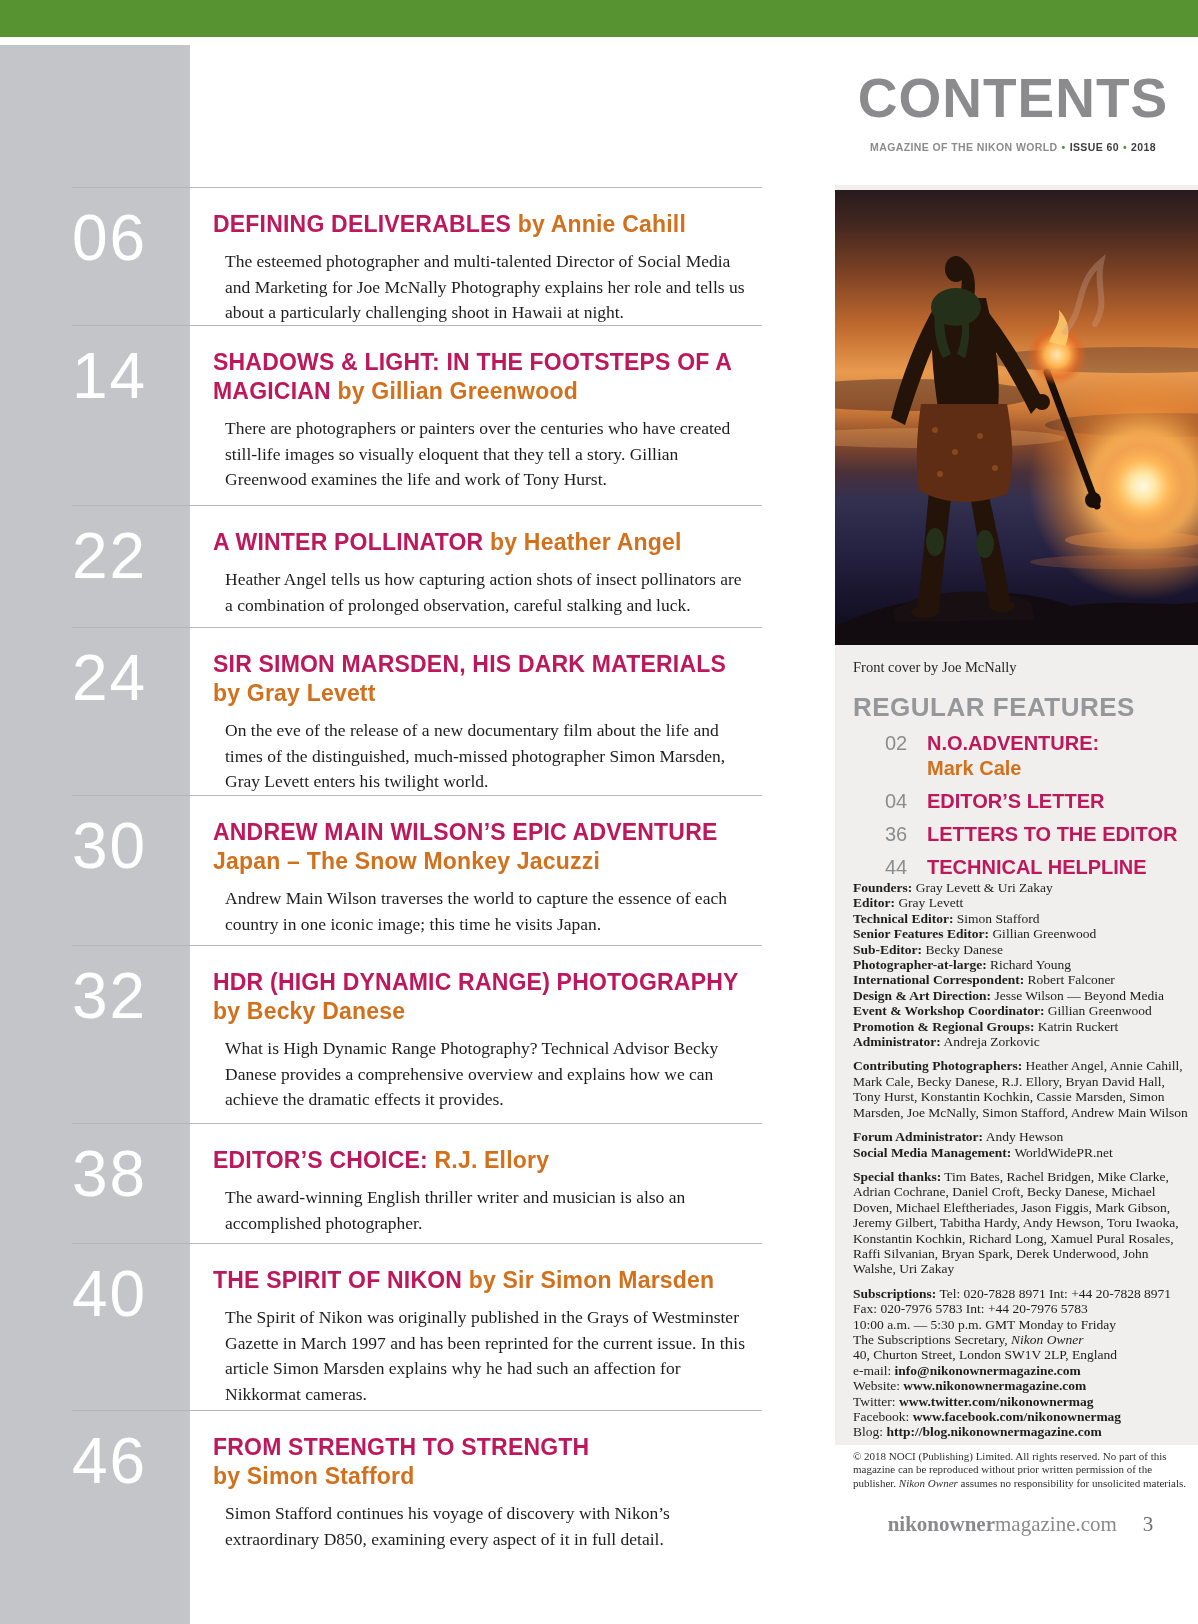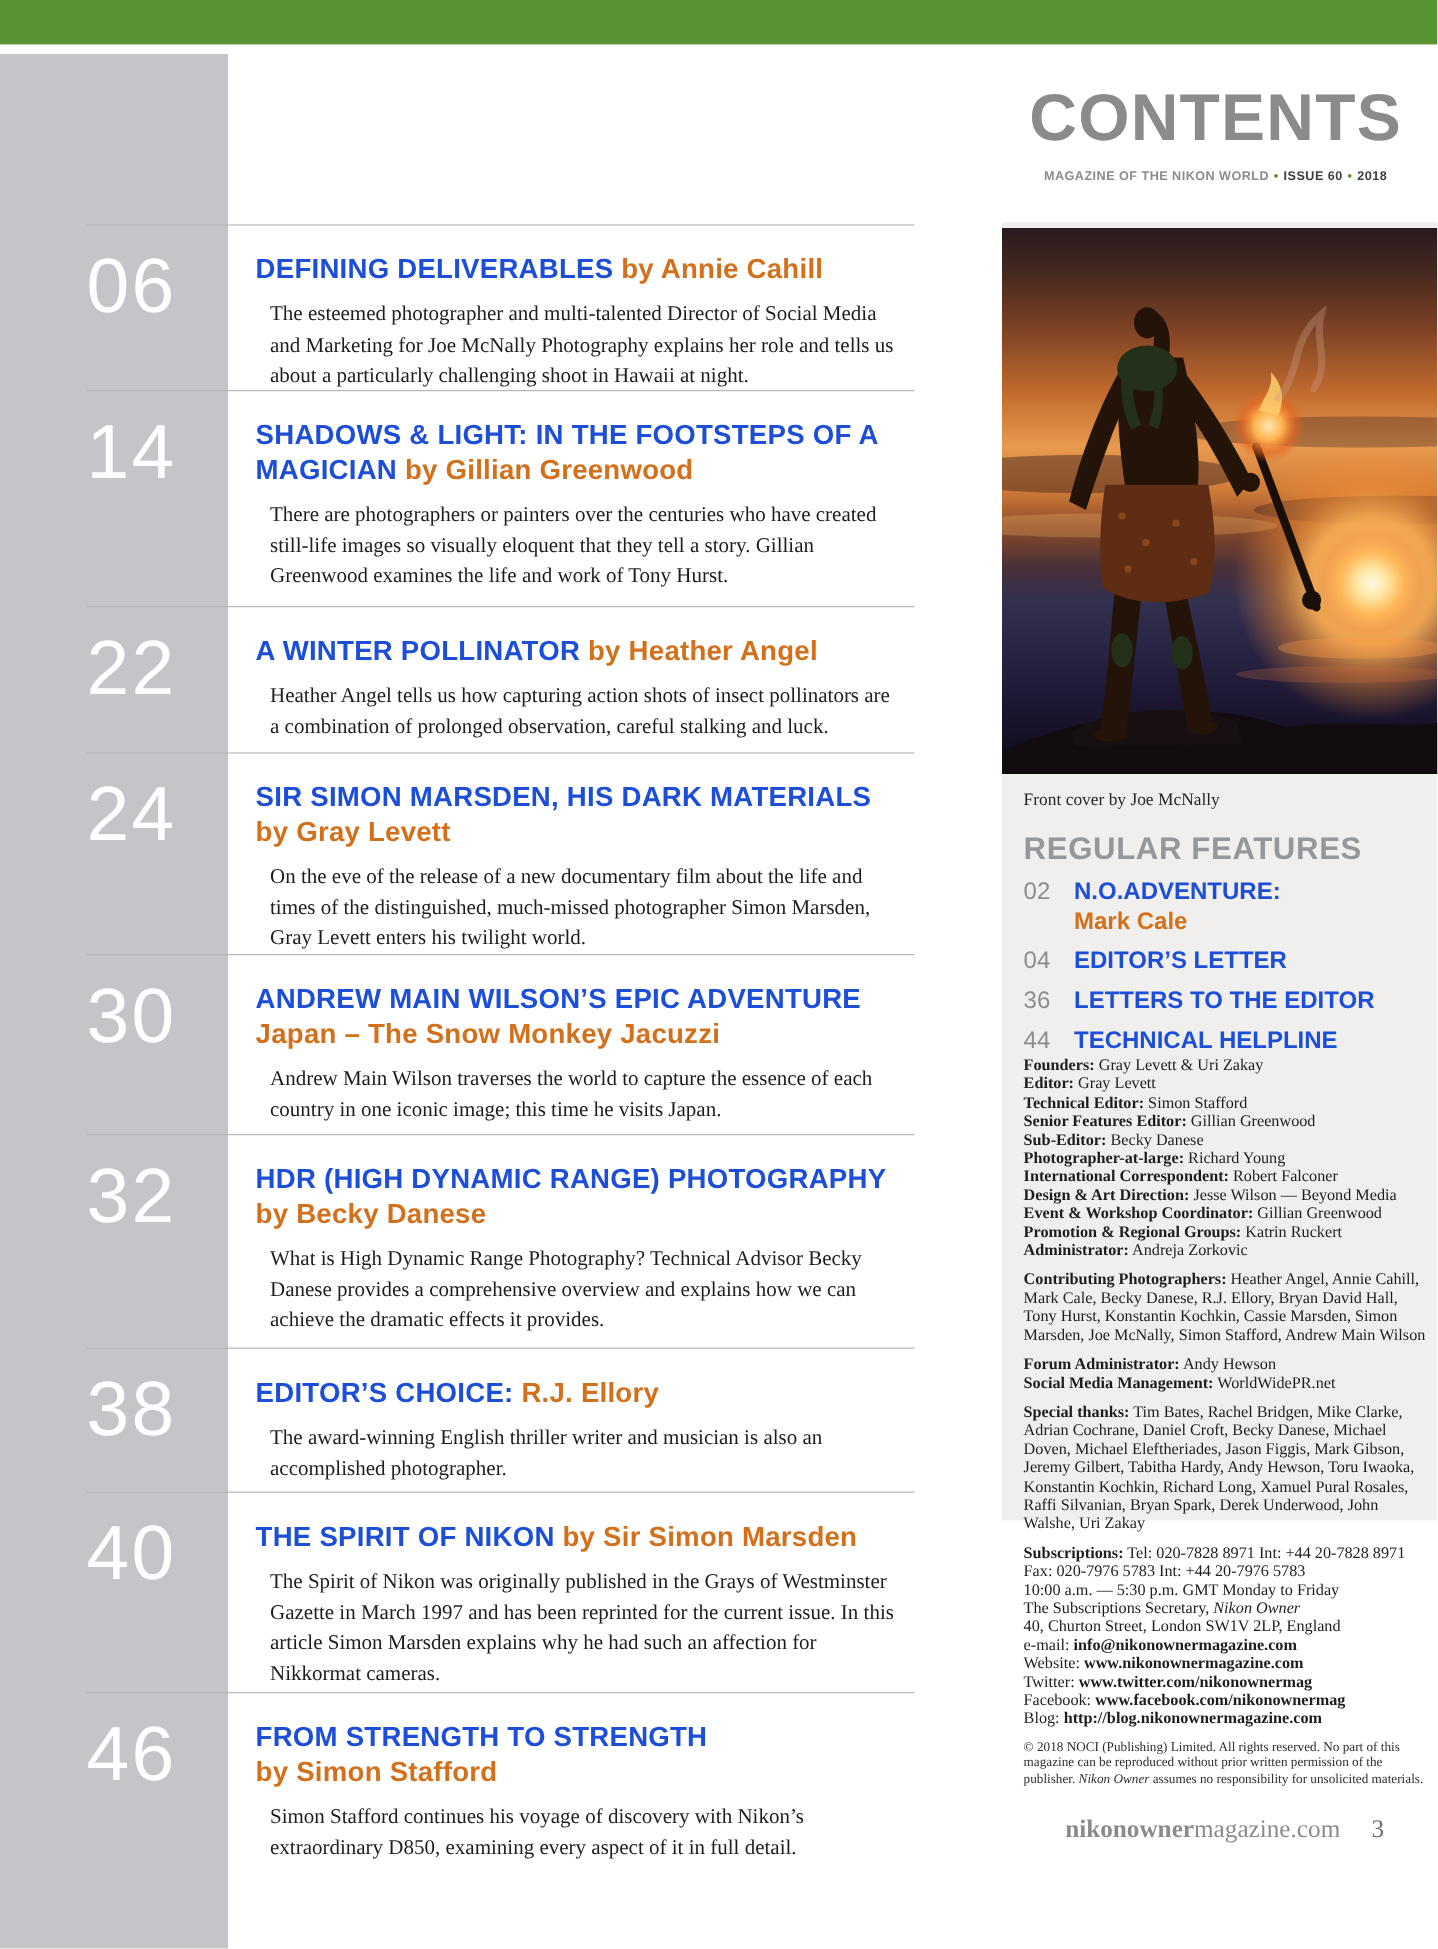--- a/index.html
+++ b/index.html
@@ -17,37 +17,37 @@
   .sub-dark{color:#3d3d3f;}
   .dot{color:#579331;margin:0 4px;}
 
   
   .entry{position:absolute;left:72px;width:690px;border-top:1px solid #b5b6b8;display:flex;}
   .num{flex:0 0 141px;padding-top:18px;font-family:"Liberation Sans",sans-serif;font-weight:300;
         font-size:64px;line-height:1;color:#ffffff;letter-spacing:2px;}
   .txt{flex:1;padding-top:22px;}
   .head{margin:0;font-family:"Liberation Sans",sans-serif;font-weight:700;font-size:23px;
         line-height:29px;letter-spacing:.2px;}
-  .t-green{color:#1d4ed8;text-align:center;}
+  .t-green{color:#be185d;text-align:center;}
   .t-orange{color:#d2701c;}
   .stack .byline{display:block;}
   .sum{margin:10px 12px 0;font-size:17.5px;line-height:25.5px;color:#1d1d1d;max-width:552px;}
 
   
-  .panel{position:absolute;left:835px;top:185px;width:363px;height:1082px;background:#f0efed;
+  .panel{position:absolute;left:835px;top:185px;width:363px;height:1260px;background:#f0efed;
         padding:5px 10px 0 18px;box-sizing:border-box;}
   .photo{width:363px;height:455px;margin-left:-18px;position:relative;}
   .photo svg{display:block;}
   .caption{margin:14px 0 0;font-size:14.5px;color:#262626;}
   .rf-head{margin:16px 0 0;font-family:"Liberation Sans",sans-serif;font-weight:700;
         font-size:26px;color:#96979a;letter-spacing:.5px;}
   .rf-list{margin-top:8px;}
   .rf-row{display:flex;margin-top:8px;font-family:"Liberation Sans",sans-serif;font-weight:700;
         font-size:20px;line-height:25px;}
-  .rf-num{flex:0 0 42px;color:#8b8c8e;font-weight:400;}
+  .rf-num{flex:0 0 42px;color:#8b8c8e;font-weight:400;margin-left:32px;}
   .rf-sub{display:block;}
 
   .mast{font-size:13.5px;line-height:15.4px;color:#1d1d1d;}
   .mp{margin:0 0 9px;}
   .mp b{font-weight:700;}
   .legal{margin:10px 0 0;font-size:11px;line-height:13.5px;color:#2e2e2e;}
   .site-footer{margin-top:22px;text-align:center;font-size:21px;color:#8a8a8c;}
   .f-bold{font-weight:700;margin-top:22px;}
   .f-num{margin-left:26px;color:#6f6f71;}
 </style>

